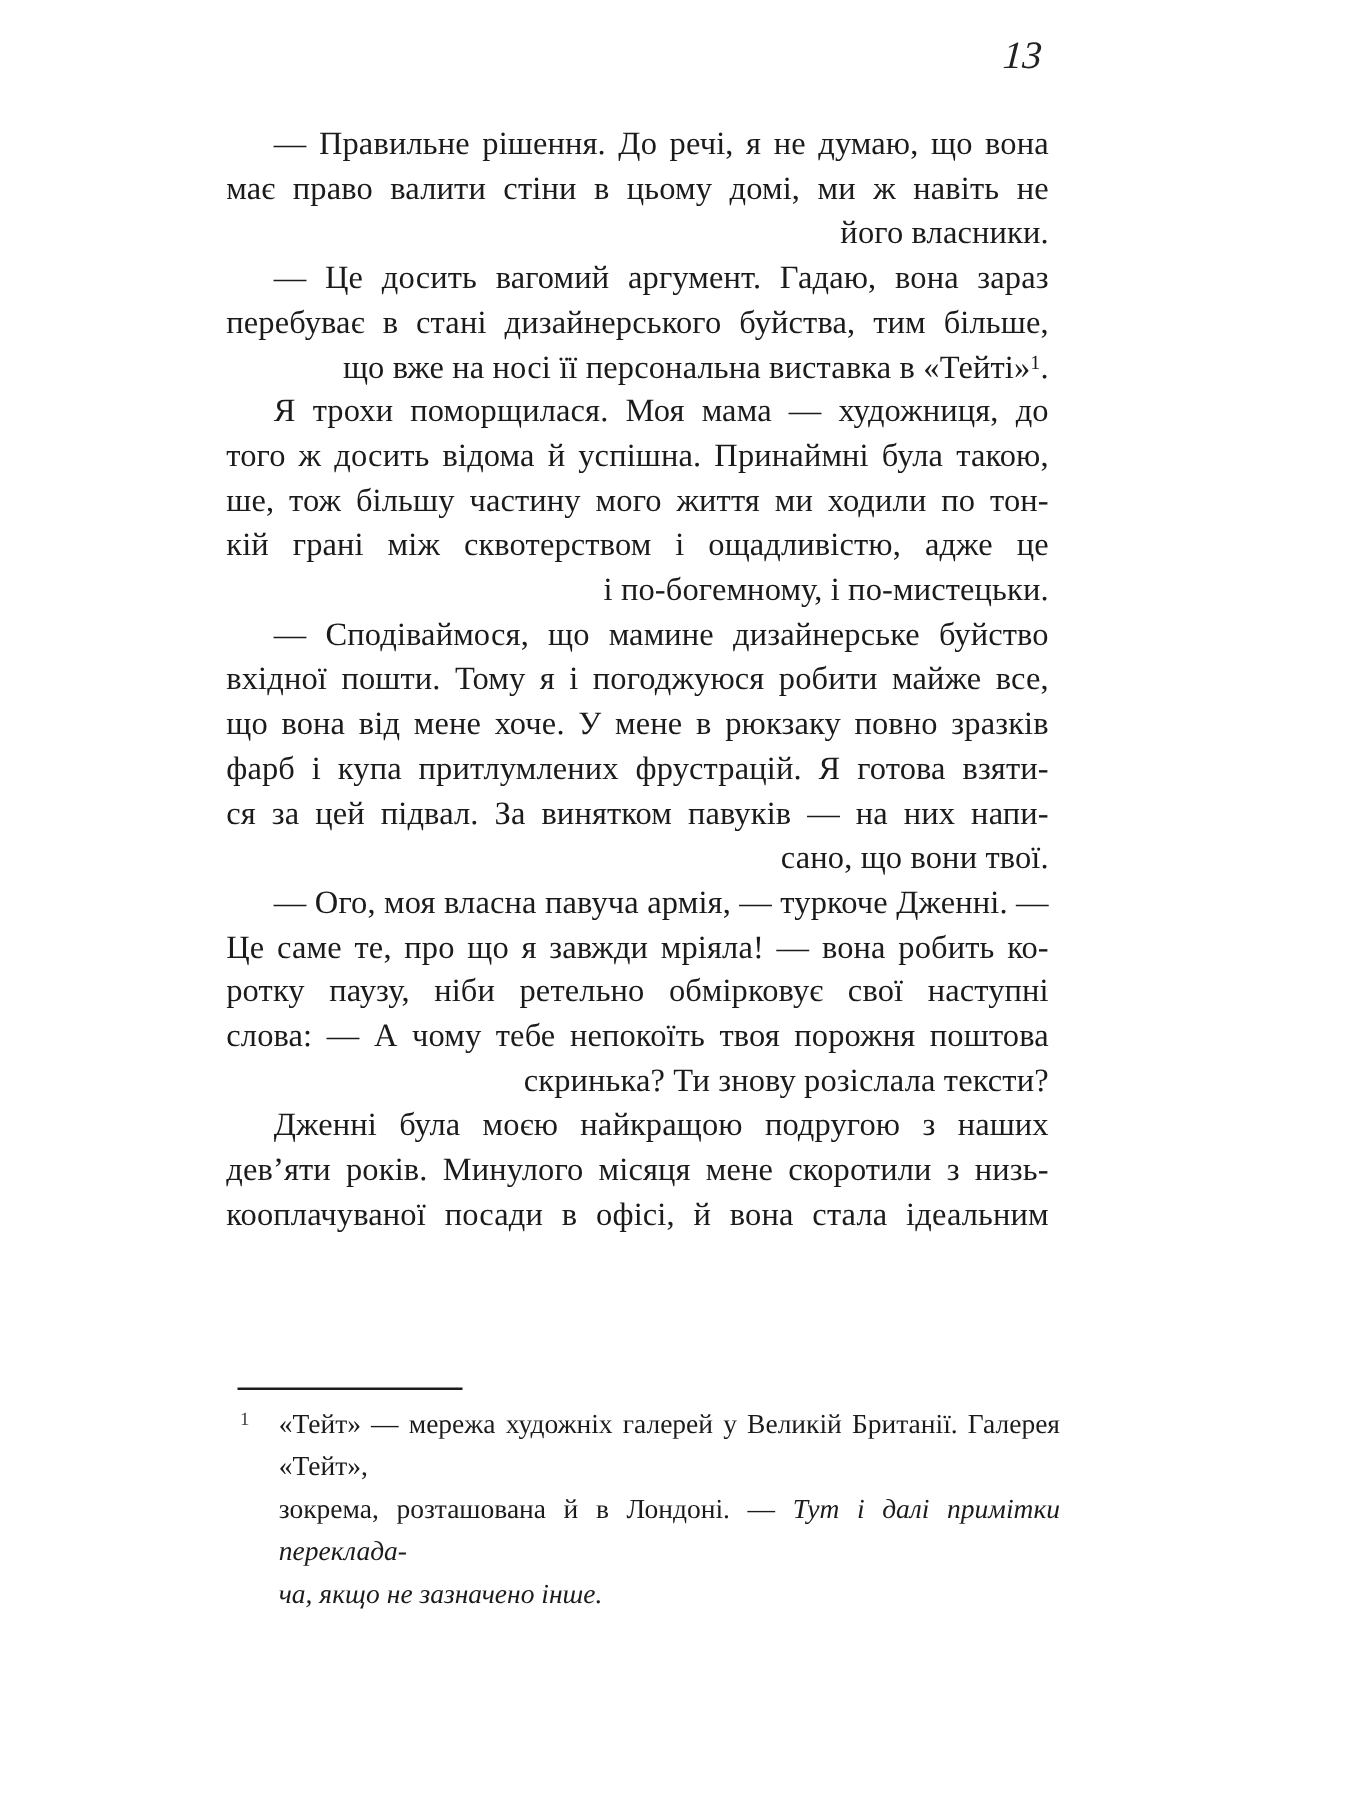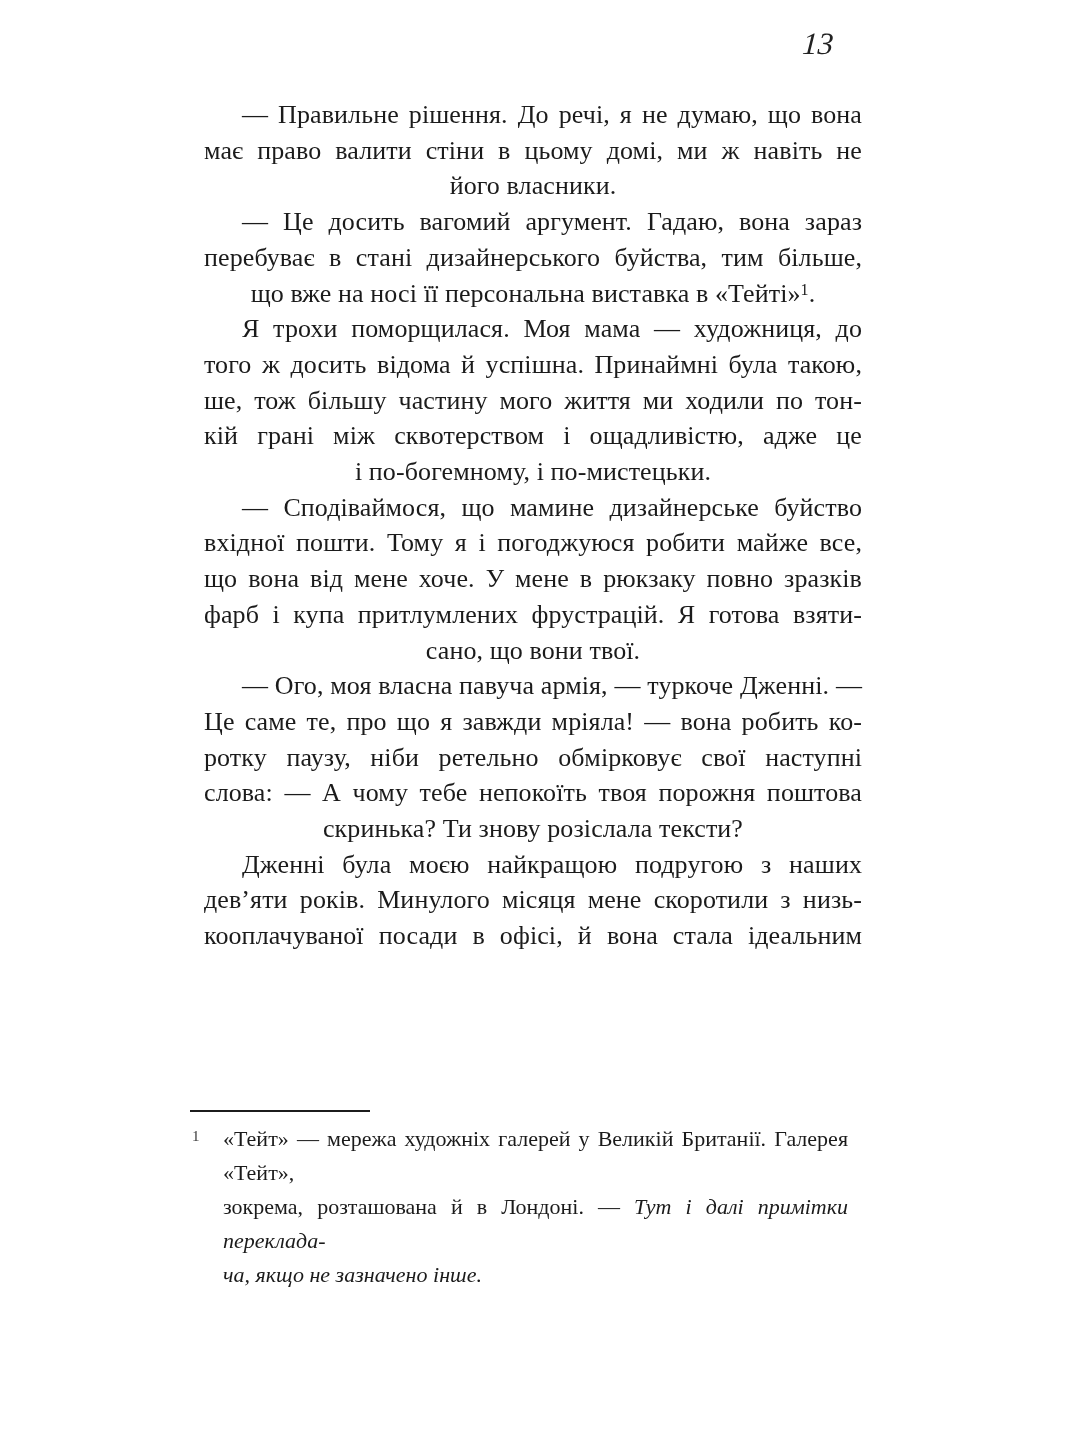--- a/index.html
+++ b/index.html
@@ -17,28 +17,28 @@
     top: 26px;
     width: 36px;
     font-size: 31px;
     font-style: italic;
     color: #222222;
     text-align: center;
     transform: skewX(-4deg);
   }
   .body-text {
     position: absolute;
-    left: 204px;
+    left: 181px;
     top: 97px;
     width: 658px;
     font-size: 26px;
     line-height: 35.7px;
     letter-spacing: 0.1px;
   }
-  .line { text-align: center; }
+  .line { text-align: right; }
   .line.j { text-align: justify; text-align-last: justify; }
   .line.ind { text-indent: 38px; }
   sup.fnref {
     font-size: 16px;
     line-height: 0;
     vertical-align: 7px;
   }
   .footnote {
     position: absolute;
     left: 190px;
@@ -95,20 +95,21 @@
       <div class="line j">ше, тож більшу частину мого життя ми ходили по тон-</div>
       <div class="line j">кій грані між сквотерством і ощадливістю, адже це</div>
       <div class="line">і по-богемному, і по-мистецьки.</div>
     </div>
 
     <div>
       <div class="line j ind">— Сподіваймося, що мамине дизайнерське буйство</div>
       <div class="line j">вхідної пошти. Тому я і погоджуюся робити майже все,</div>
       <div class="line j">що вона від мене хоче. У мене в рюкзаку повно зразків</div>
       <div class="line j">фарб і купа притлумлених фрустрацій. Я готова взяти-</div>
+      <div class="line j">ся за цей підвал. За винятком павуків — на них напи-</div>
       <div class="line">сано, що вони твої.</div>
     </div>
 
     <div>
       <div class="line j ind">— Ого, моя власна павуча армія, — туркоче Дженні. —</div>
       <div class="line j">Це саме те, про що я завжди мріяла! — вона робить ко-</div>
       <div class="line j">ротку паузу, ніби ретельно обмірковує свої наступні</div>
       <div class="line j">слова: — А чому тебе непокоїть твоя порожня поштова</div>
       <div class="line">скринька? Ти знову розіслала тексти?</div>
     </div>

